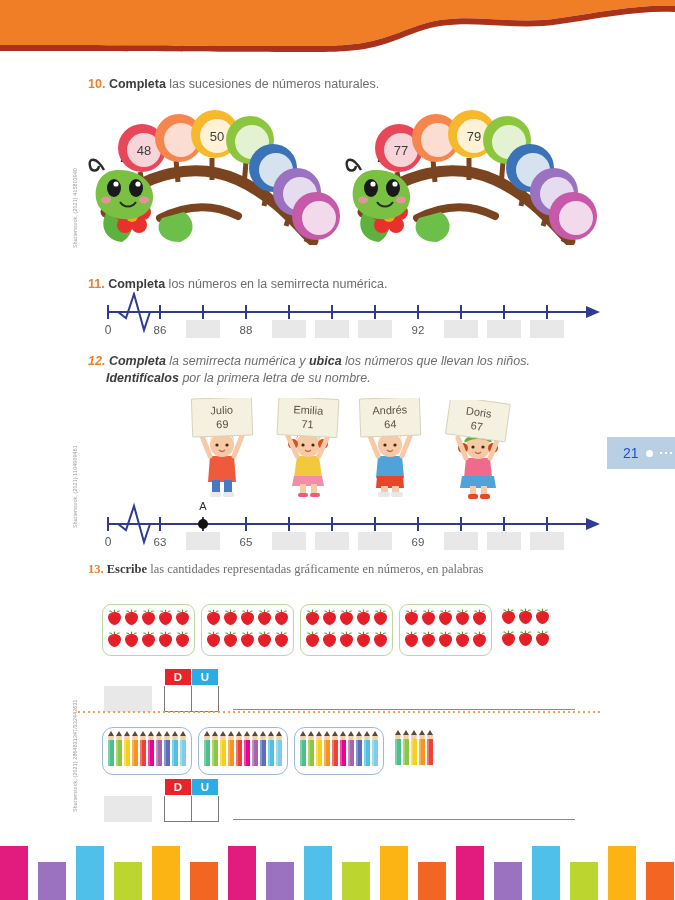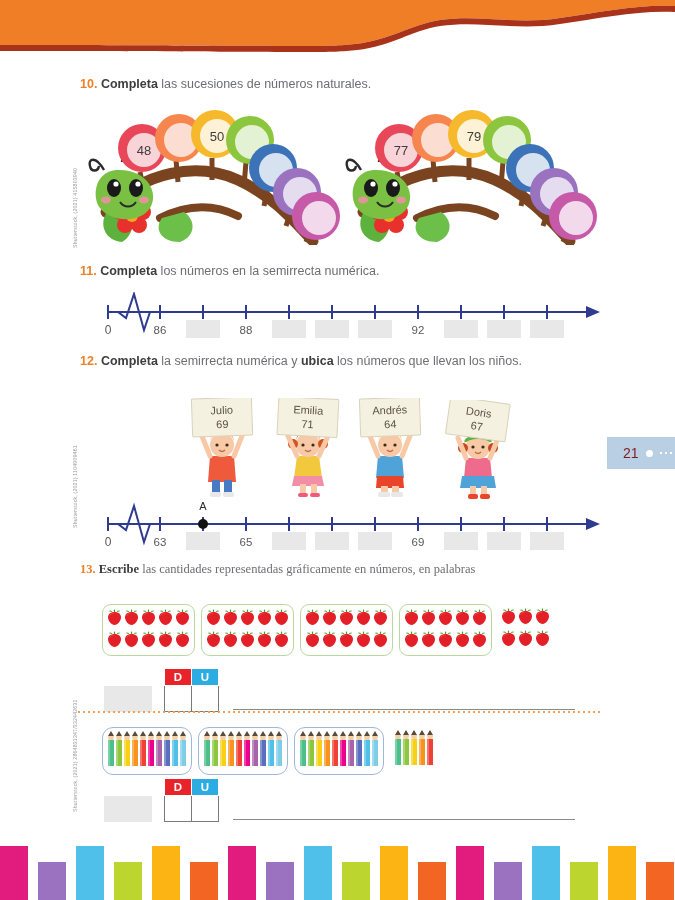--- a/index.html
+++ b/index.html
@@ -19,28 +19,28 @@
   .footer-wrap { position: absolute; bottom: 0; left: 0; width: 675px; height: 62px; }
 
   
   .page-badge {
     position: absolute; right: 0; top: 437px;
     width: 68px; height: 32px;
     background: #b9cfe4;
     display: flex; align-items: center; gap: 7px;
     padding-left: 16px;
   }
-  .page-badge .num { font-size: 14px; color: #7f1d1d; font-weight: 400; }
+  .page-badge .num { font-size: 14px; color: #1d4ed8; font-weight: 400; }
   .page-badge .dot { width: 7px; height: 7px; border-radius: 50%; background: #ffffff; }
   .page-badge .dashes { flex: 1; height: 2px;
     background: repeating-linear-gradient(to right, #ffffff 0 2px, transparent 2px 5px); }
 
   
   .ex { position: absolute; }
-  .ex-head { font-size: 12.5px; line-height: 17px; color: #6d6e71; }
+  .ex-head { font-size: 12.5px; line-height: 17px; color: #6d6e71; margin-left: 8px; }
   .ex-num { color: #ef7f29; font-weight: bold; }
   .ex-head b { color: #3d3d3d; font-weight: bold; }
   .ex-head .l2 { display: block; padding-left: 18px; }
 
   
   .credit {
     position: absolute;
     font-size: 5.2px; color: #9a9a9a;
     letter-spacing: .2px;
     transform-origin: left top;
@@ -270,21 +270,21 @@
     <text class="seg-num" x="212" y="99" text-anchor="middle"></text>
       </g>
   <g>
         <circle cx="228" cy="116" r="24" fill="#c659a8"></circle>
         <circle cx="231" cy="118" r="17" fill="#f2d9ec"></circle>
     <text class="seg-num" x="231" y="123" text-anchor="middle"></text>
       </g>
 </svg>
 </div>
 
-<div class="ex" style="left:80px; top:263px; width:520px;">
+<div class="ex" style="left:80px; top:276px; width:520px;">
   <div class="ex-head">
     <span class="ex-num">11.</span>
     <b>Completa</b><span> los números en la semirrecta numérica.</span>
   </div>
 </div>
 
 <div class="numline" style="left:100px; top:292px;">
 <svg class="nl-svg" width="505" height="48" viewBox="0 0 505 48">
 
   <line x1="8" y1="20" x2="488" y2="20" stroke="#2e3b8f" stroke-width="2"></line>
@@ -313,24 +313,25 @@
   <rect class="blankbox" x="172" y="28" width="34" height="18"></rect>
   <rect class="blankbox" x="215" y="28" width="34" height="18"></rect>
   <rect class="blankbox" x="258" y="28" width="34" height="18"></rect>
   <text class="nl-label" x="318" y="42" text-anchor="middle">92</text>
   <rect class="blankbox" x="344" y="28" width="34" height="18"></rect>
   <rect class="blankbox" x="387" y="28" width="34" height="18"></rect>
   <rect class="blankbox" x="430" y="28" width="34" height="18"></rect>
 </svg>
 </div>
 
-<div class="ex" style="left:80px; top:353px; width:530px;">
+<div class="ex" style="left:80px; top:353px; width:530px;font-style:italic;">
   <div class="ex-head">
     <span class="ex-num">12.</span>
     <b>Completa</b><span> la semirrecta numérica y </span><b>ubica</b><span> los números que llevan los niños.</span>
+    <span class="l2"><b>Identifícalos</b><span> por la primera letra de su nombre.</span></span>
   </div>
 </div>
 
 <div class="kid" style="left:186px; top:398px;">
 <svg width="72" height="100" viewBox="0 0 72 100">
   <g>
     <path d="M24,58 L48,58 L50,84 L22,84 Z" fill="#f05a3c"></path>
     <rect x="26" y="82" width="8" height="14" fill="#4a79c4"></rect>
     <rect x="38" y="82" width="8" height="14" fill="#4a79c4"></rect>
     <rect x="24" y="94" width="11" height="5" rx="2" fill="#e8e8e8"></rect>

